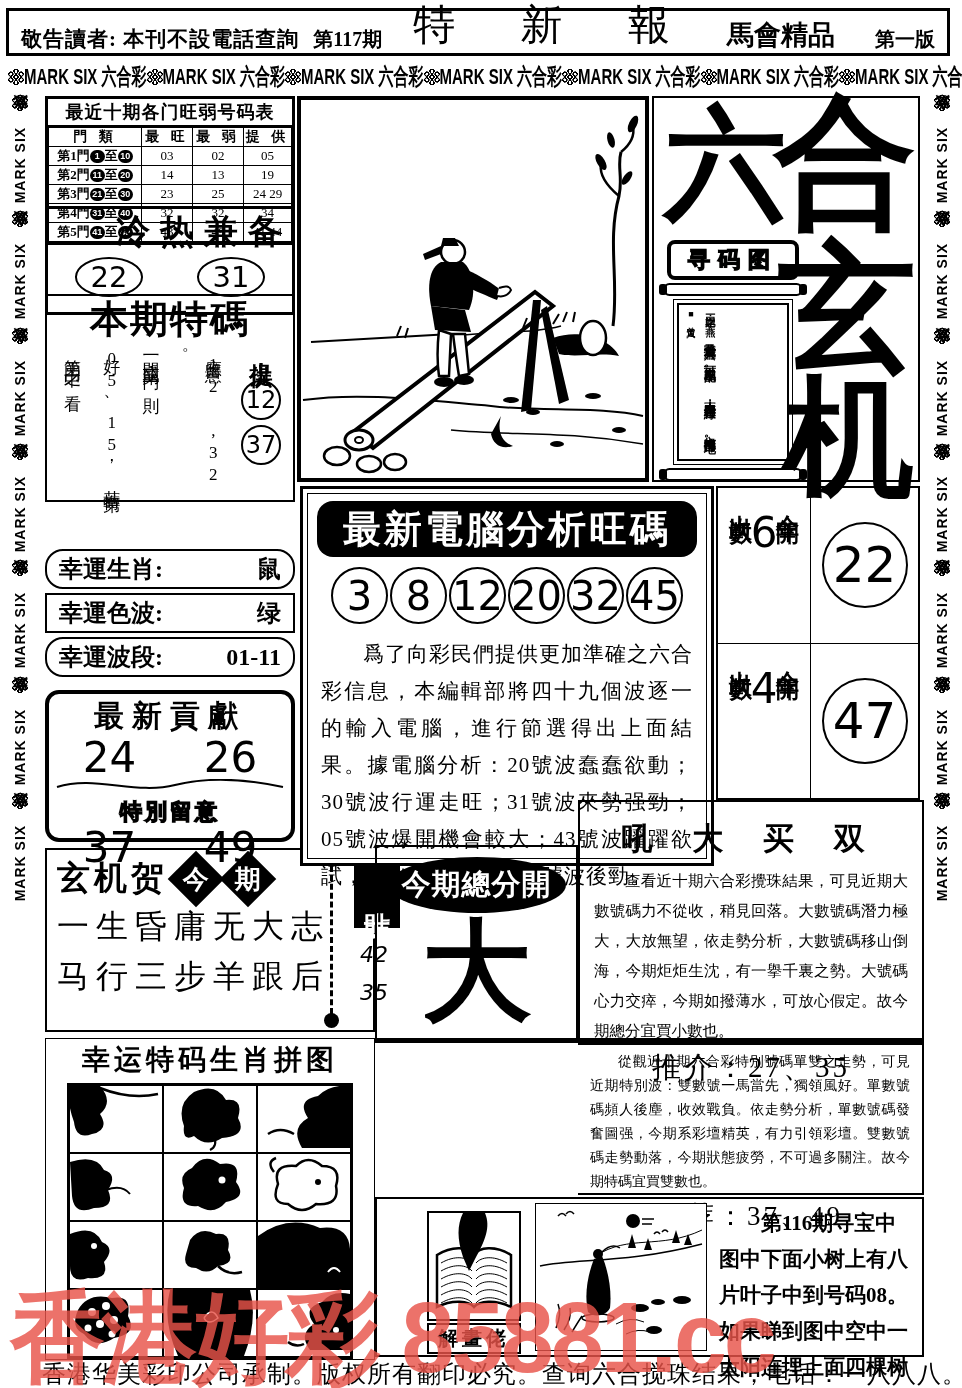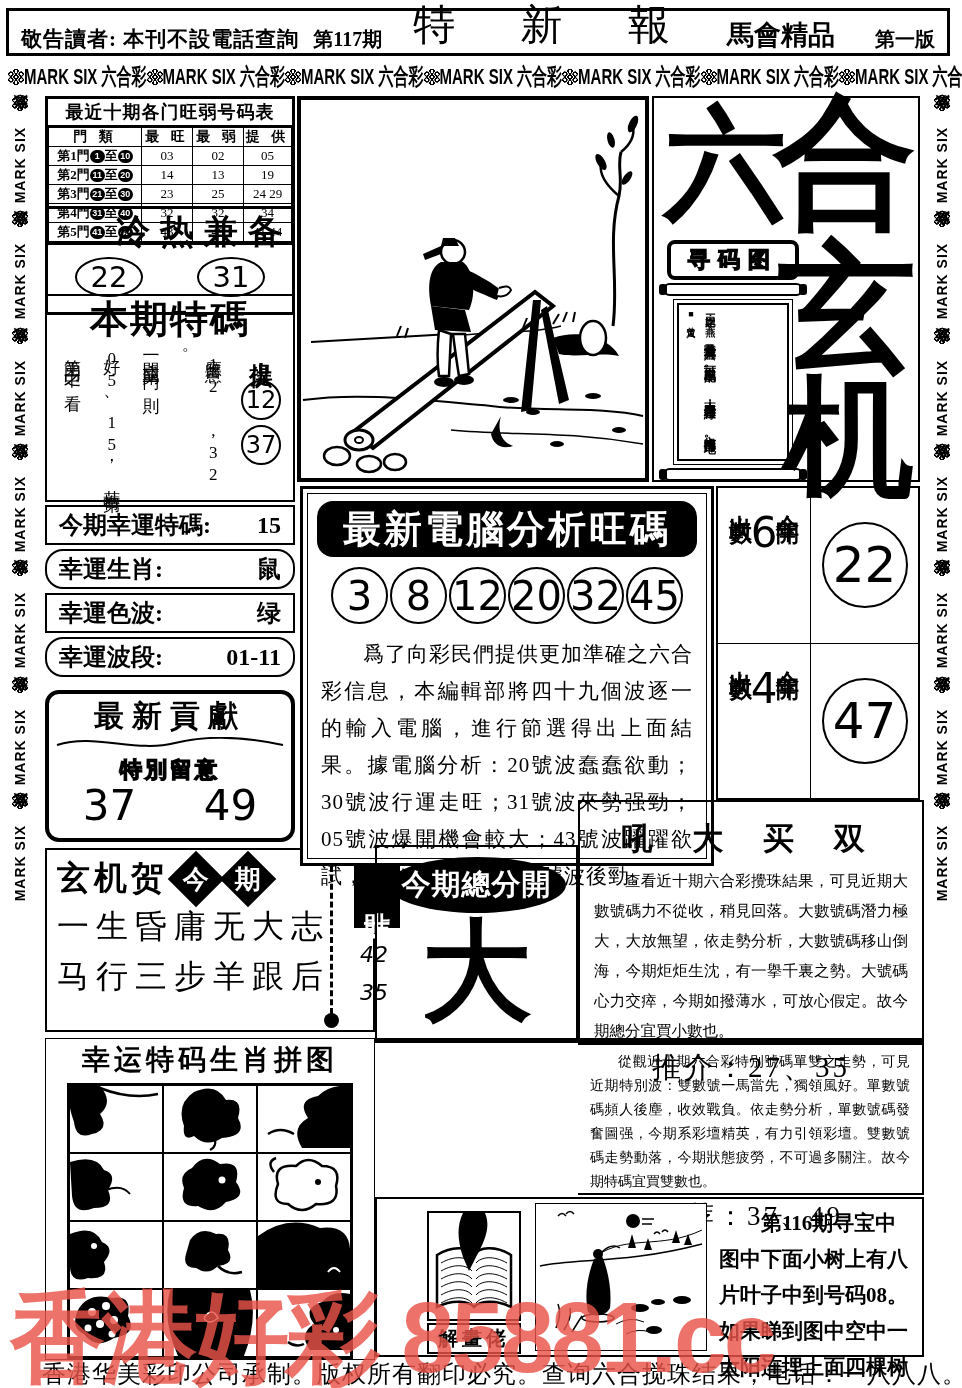--- a/index.html
+++ b/index.html
@@ -344,39 +344,39 @@
       <span class="vt">一門或第二門，則</span>
       <span class="vt">應留意12 ,32 。</span>
       <div class="prov">
         <span class="vt">提供：</span>
         <div class="cnum">12</div>
         <div class="cnum">37</div>
       </div>
     </div>
   </div>
 
-  <div class="abs lrow" style="top:505px">
-    <span>今期幸運特碼:</span>
-    <span>15</span>
-  </div>
   <div class="abs lrow round" style="top:549px">
     <span>幸運生肖:</span>
     <span>鼠</span>
   </div>
   <div class="abs lrow" style="top:593px">
     <span>幸運色波:</span>
     <span>绿</span>
   </div>
   <div class="abs lrow round" style="top:637px">
     <span>幸運波段:</span>
     <span>01-11</span>
   </div>
 
   <div class="abs b-contrib">
     <div class="t">最新貢獻</div>
+    <div class="bignums">
+      <span>24</span>
+      <span>26</span>
+    </div>
     <svg width="230" height="14" viewBox="0 0 230 14">
         <path d="M2,8 C40,-4 80,16 120,6 S 200,2 228,8" fill="none" stroke="#000" stroke-width="2"></path>
       </svg>
     <div class="note outline-text">特別留意</div>
     <div class="bignums">
       <span>37</span>
       <span>49</span>
     </div>
   </div>
 

